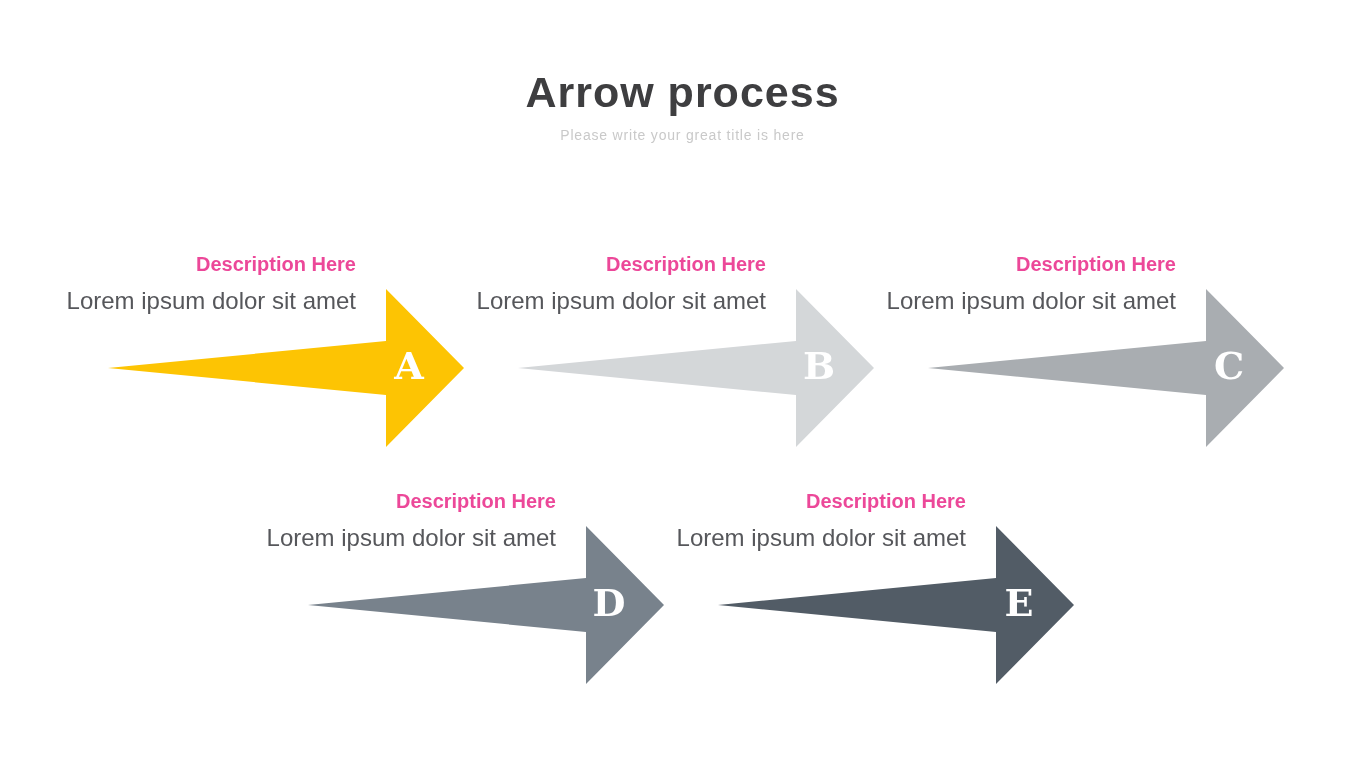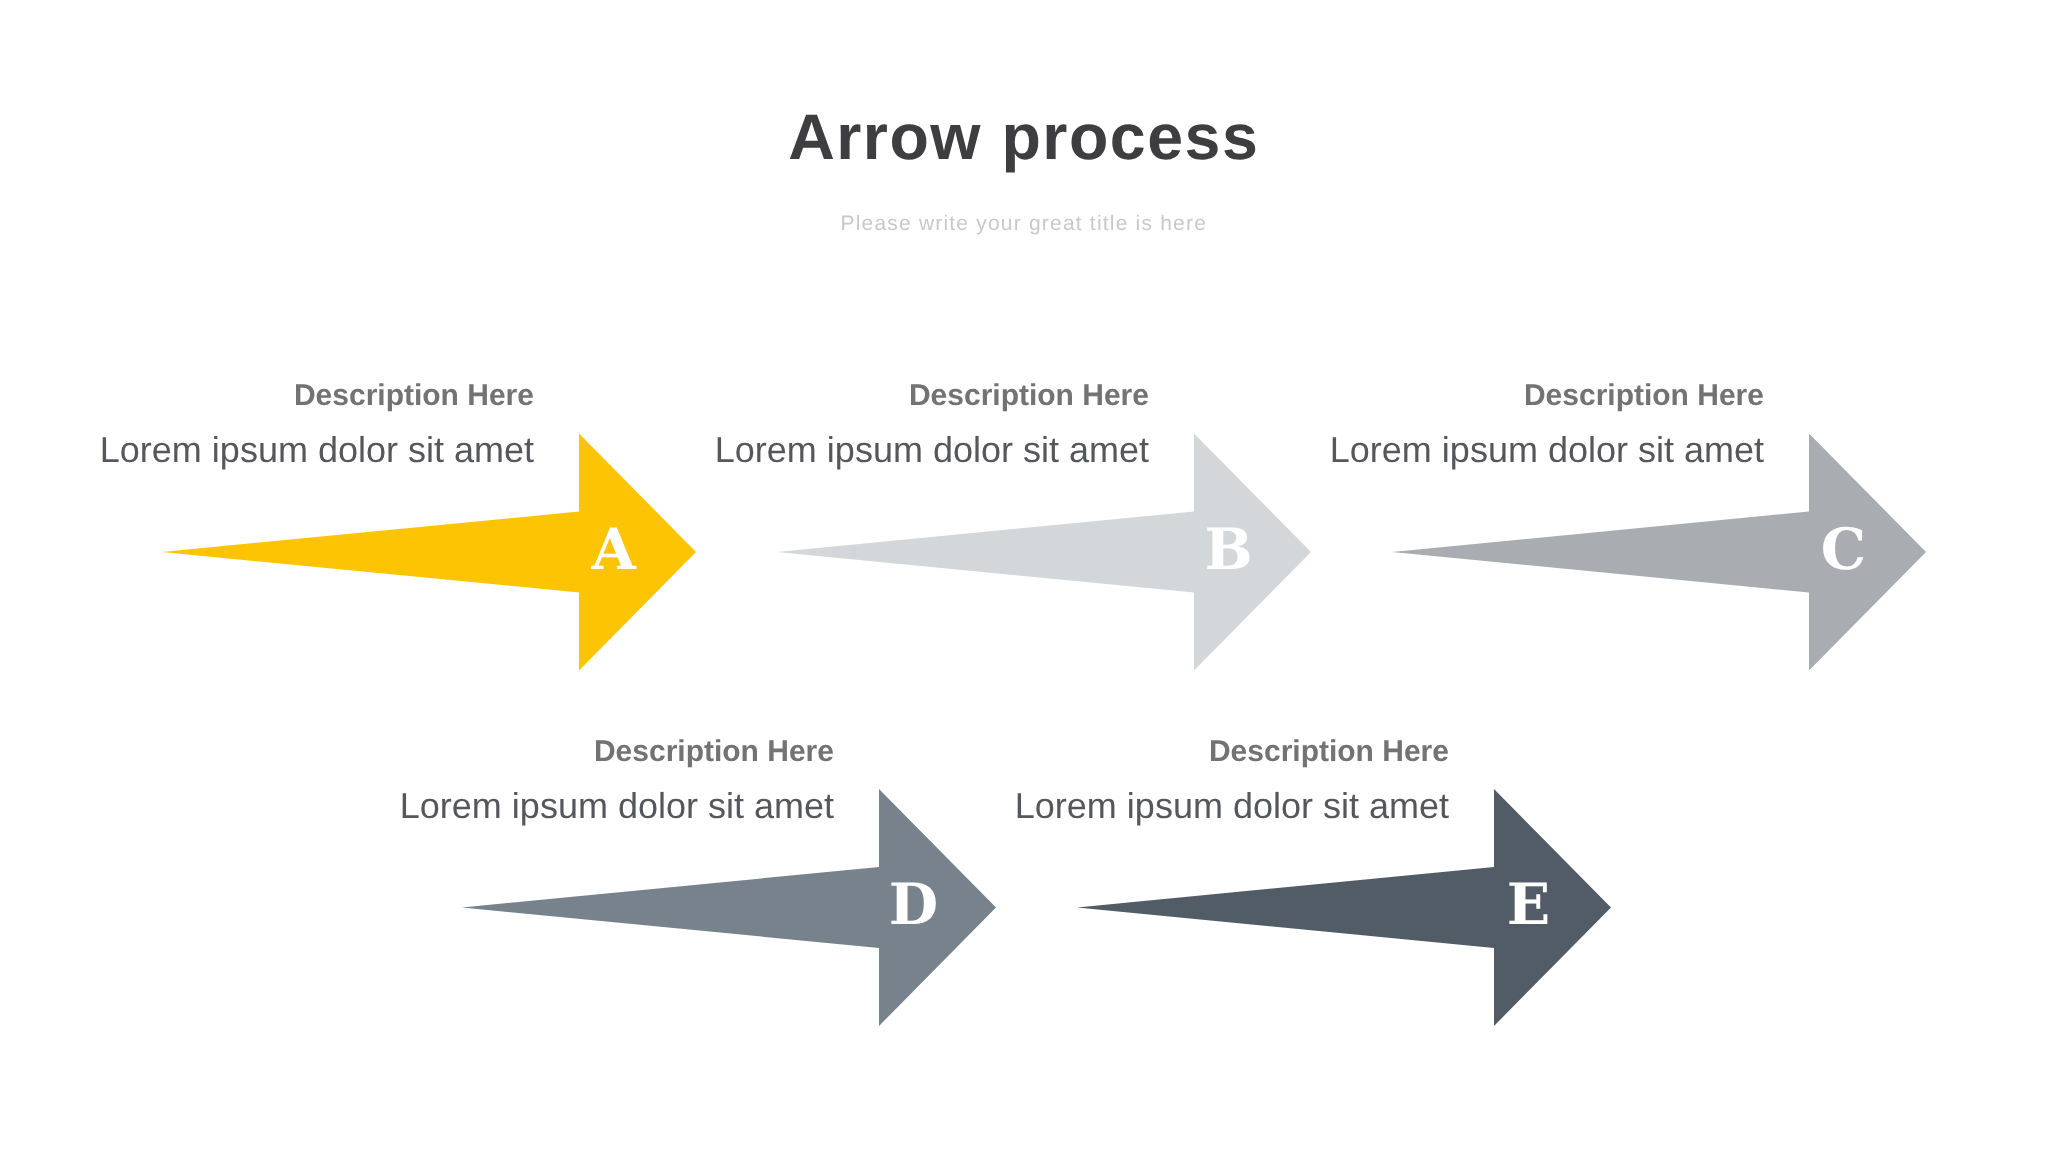--- a/index.html
+++ b/index.html
@@ -6,30 +6,30 @@
   .slide {
     position:relative; width:1365px; height:768px; background:#ffffff;
     overflow:hidden; font-family:"Liberation Sans", sans-serif;
   }
   .slide-title {
     position:absolute; top:66px; left:0; width:100%;
     text-align:center; font-size:43px; font-weight:800;
     color:#3e3e40; letter-spacing:1px; line-height:52px; margin:0;
   }
   .slide-subtitle {
-    position:absolute; top:138px; left:0; width:100%;
+    position:absolute; top:125px; left:0; width:100%;
     text-align:center; font-size:14px; font-weight:400;
     color:#c9c9c9; letter-spacing:0.8px; line-height:20px; margin:0;
   }
   .step {
     position:absolute; width:356px; height:240px;
   }
   .step-heading {
     position:absolute; top:0; right:108px; margin:0;
-    font-size:20px; font-weight:700; color:#737373;
+    font-size:20px; font-weight:700; color:#ec4899;
     line-height:28px; white-space:nowrap;
   }
   .step-body {
     position:absolute; top:37px; right:108px; margin:0;
     font-size:24px; font-weight:400; color:#56575b;
     line-height:28px; white-space:nowrap;
   }
   .arrow-wrap {
     position:absolute; left:0; top:39px; width:356px; height:158px;
   }

